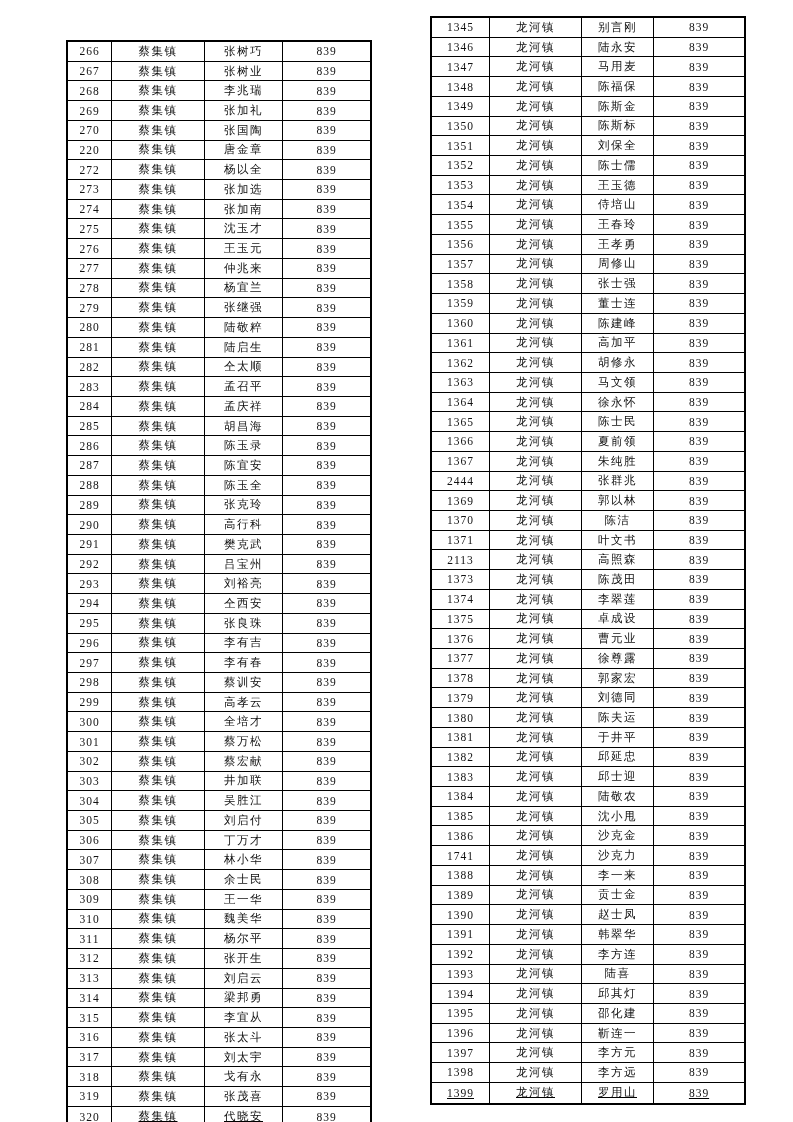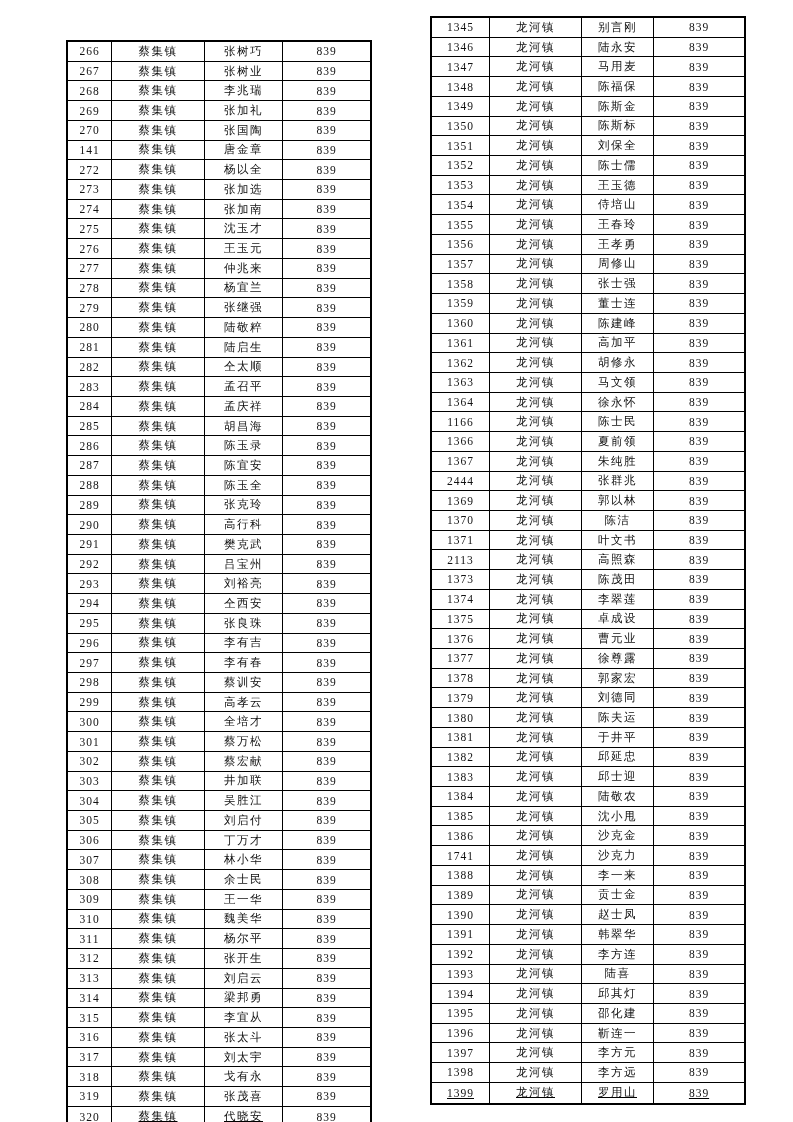--- a/index.html
+++ b/index.html
@@ -79,21 +79,21 @@
         <div class="cell c2">张加礼</div>
         <div class="cell c3">839</div>
       </div>
       <div class="row">
         <div class="cell c0">270</div>
         <div class="cell c1">蔡集镇</div>
         <div class="cell c2">张国陶</div>
         <div class="cell c3">839</div>
       </div>
       <div class="row">
-        <div class="cell c0">141</div>
+        <div class="cell c0">220</div>
         <div class="cell c1">蔡集镇</div>
         <div class="cell c2">唐金章</div>
         <div class="cell c3">839</div>
       </div>
       <div class="row">
         <div class="cell c0">272</div>
         <div class="cell c1">蔡集镇</div>
         <div class="cell c2">杨以全</div>
         <div class="cell c3">839</div>
       </div>
@@ -501,21 +501,21 @@
         <div class="cell c2">马文领</div>
         <div class="cell c3">839</div>
       </div>
       <div class="row">
         <div class="cell c0">1364</div>
         <div class="cell c1">龙河镇</div>
         <div class="cell c2">徐永怀</div>
         <div class="cell c3">839</div>
       </div>
       <div class="row">
-        <div class="cell c0">1166</div>
+        <div class="cell c0">1365</div>
         <div class="cell c1">龙河镇</div>
         <div class="cell c2">陈士民</div>
         <div class="cell c3">839</div>
       </div>
       <div class="row">
         <div class="cell c0">1366</div>
         <div class="cell c1">龙河镇</div>
         <div class="cell c2">夏前领</div>
         <div class="cell c3">839</div>
       </div>

